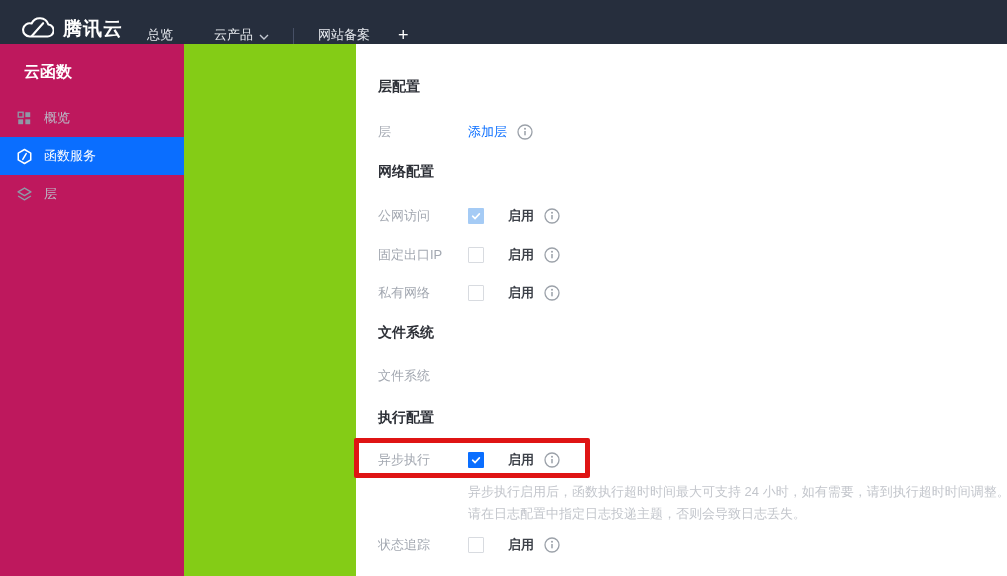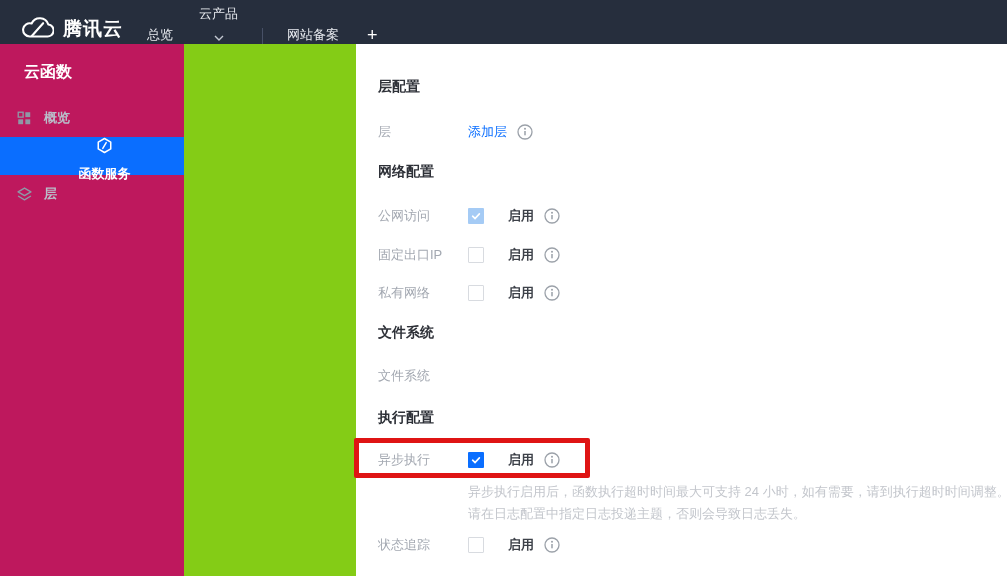--- a/index.html
+++ b/index.html
@@ -6,32 +6,32 @@
   html,body { width:1007px; height:576px; overflow:hidden; }
   body { position:relative; background:#fff; font-family:"Liberation Sans","DejaVu Sans",sans-serif; }
 
   
   .navbar { position:absolute; left:0; top:0; width:1007px; height:44px; background:#262e3d;
             display:flex; align-items:flex-end; z-index:5; }
   .brand { display:flex; align-items:center; gap:9px; margin-left:20px; cursor:pointer; }
   .brand-text { color:#fff; font-size:19px; font-weight:700; letter-spacing:1px; }
   .nav-link { color:#e8ebf0; font-size:13px; cursor:pointer; display:flex; align-items:center; gap:6px; }
   .nav-overview { margin-left:24px; }
-  .nav-products { margin-left:26px;flex-direction:column; }
+  .nav-products { margin-left:41px; }
   .nav-divider { width:1px; height:16px; background:#475066; margin:0 24px; }
   .nav-plus { margin-left:28px; color:#fff; font-size:18px; font-weight:400; cursor:pointer; line-height:18px; }
 
   
   .sidebar { position:absolute; left:0; top:44px; width:194px; height:532px; background:#be185d; }
   .sidebar-title { margin:18px 0 0 24px; color:#ffffff; font-size:16px; font-weight:700; }
-  .menu { margin-top:16px;font-weight:bold; }
+  .menu { margin-top:16px; }
   .menu-item { height:38px; display:flex; align-items:center; padding-left:15px; gap:11px;
                color:#b9bfca; font-size:13px; cursor:pointer; }
   .menu-item .mi-icon { width:18px; height:18px; display:flex; align-items:center; justify-content:center; }
-  .menu-item.active { background:#0a6eff; color:#fff;flex-direction:column; }
+  .menu-item.active { background:#0a6eff; color:#fff; }
 
   
   .content { position:absolute; left:184px; top:44px; width:813px; height:532px; background:#84cc16; }
   .panel { position:absolute; left:172px; top:0; width:641px; height:532px; background:#fff;
            padding-left:22px; }
 
   .section-header { font-size:14px; font-weight:700; color:#2e3138; height:14px; line-height:14px; }
   .hdr-layer { margin-top:35px; }
   .hdr-network { margin-top:23px; }
   .hdr-fs { margin-top:23px; }

